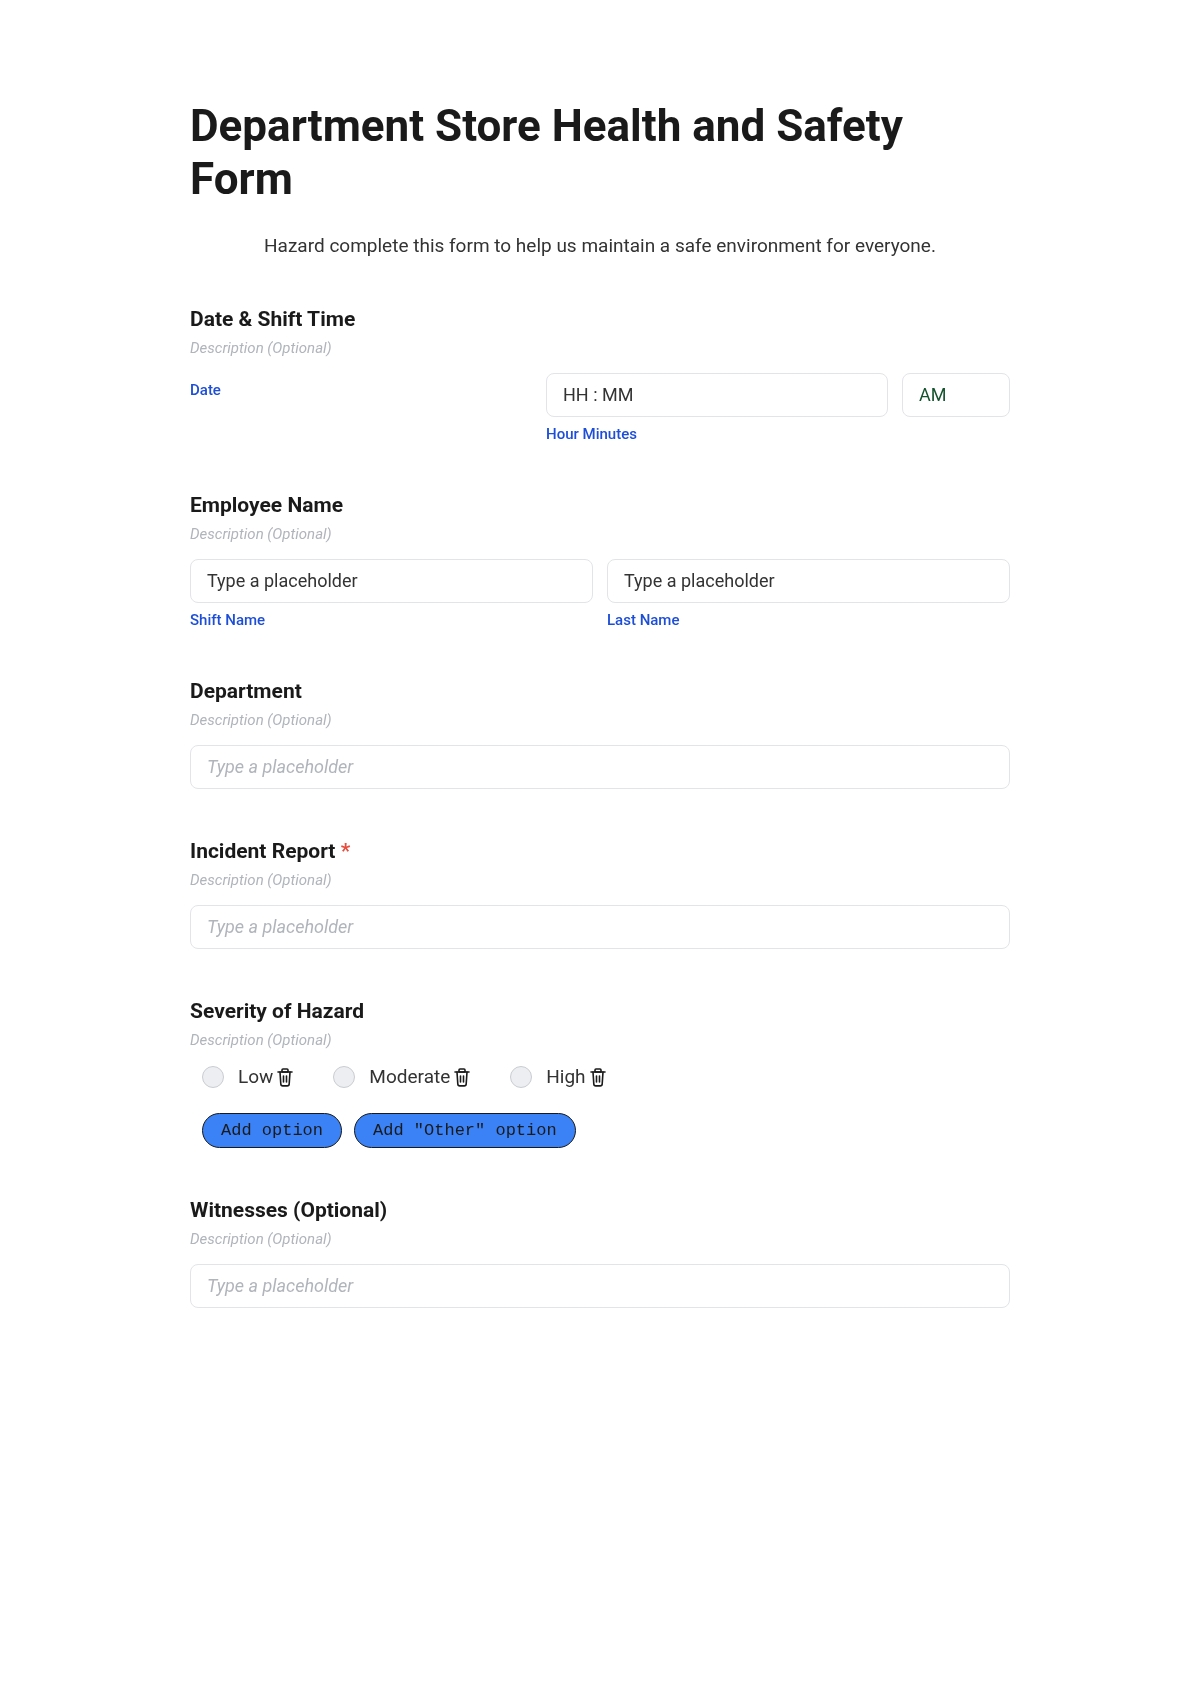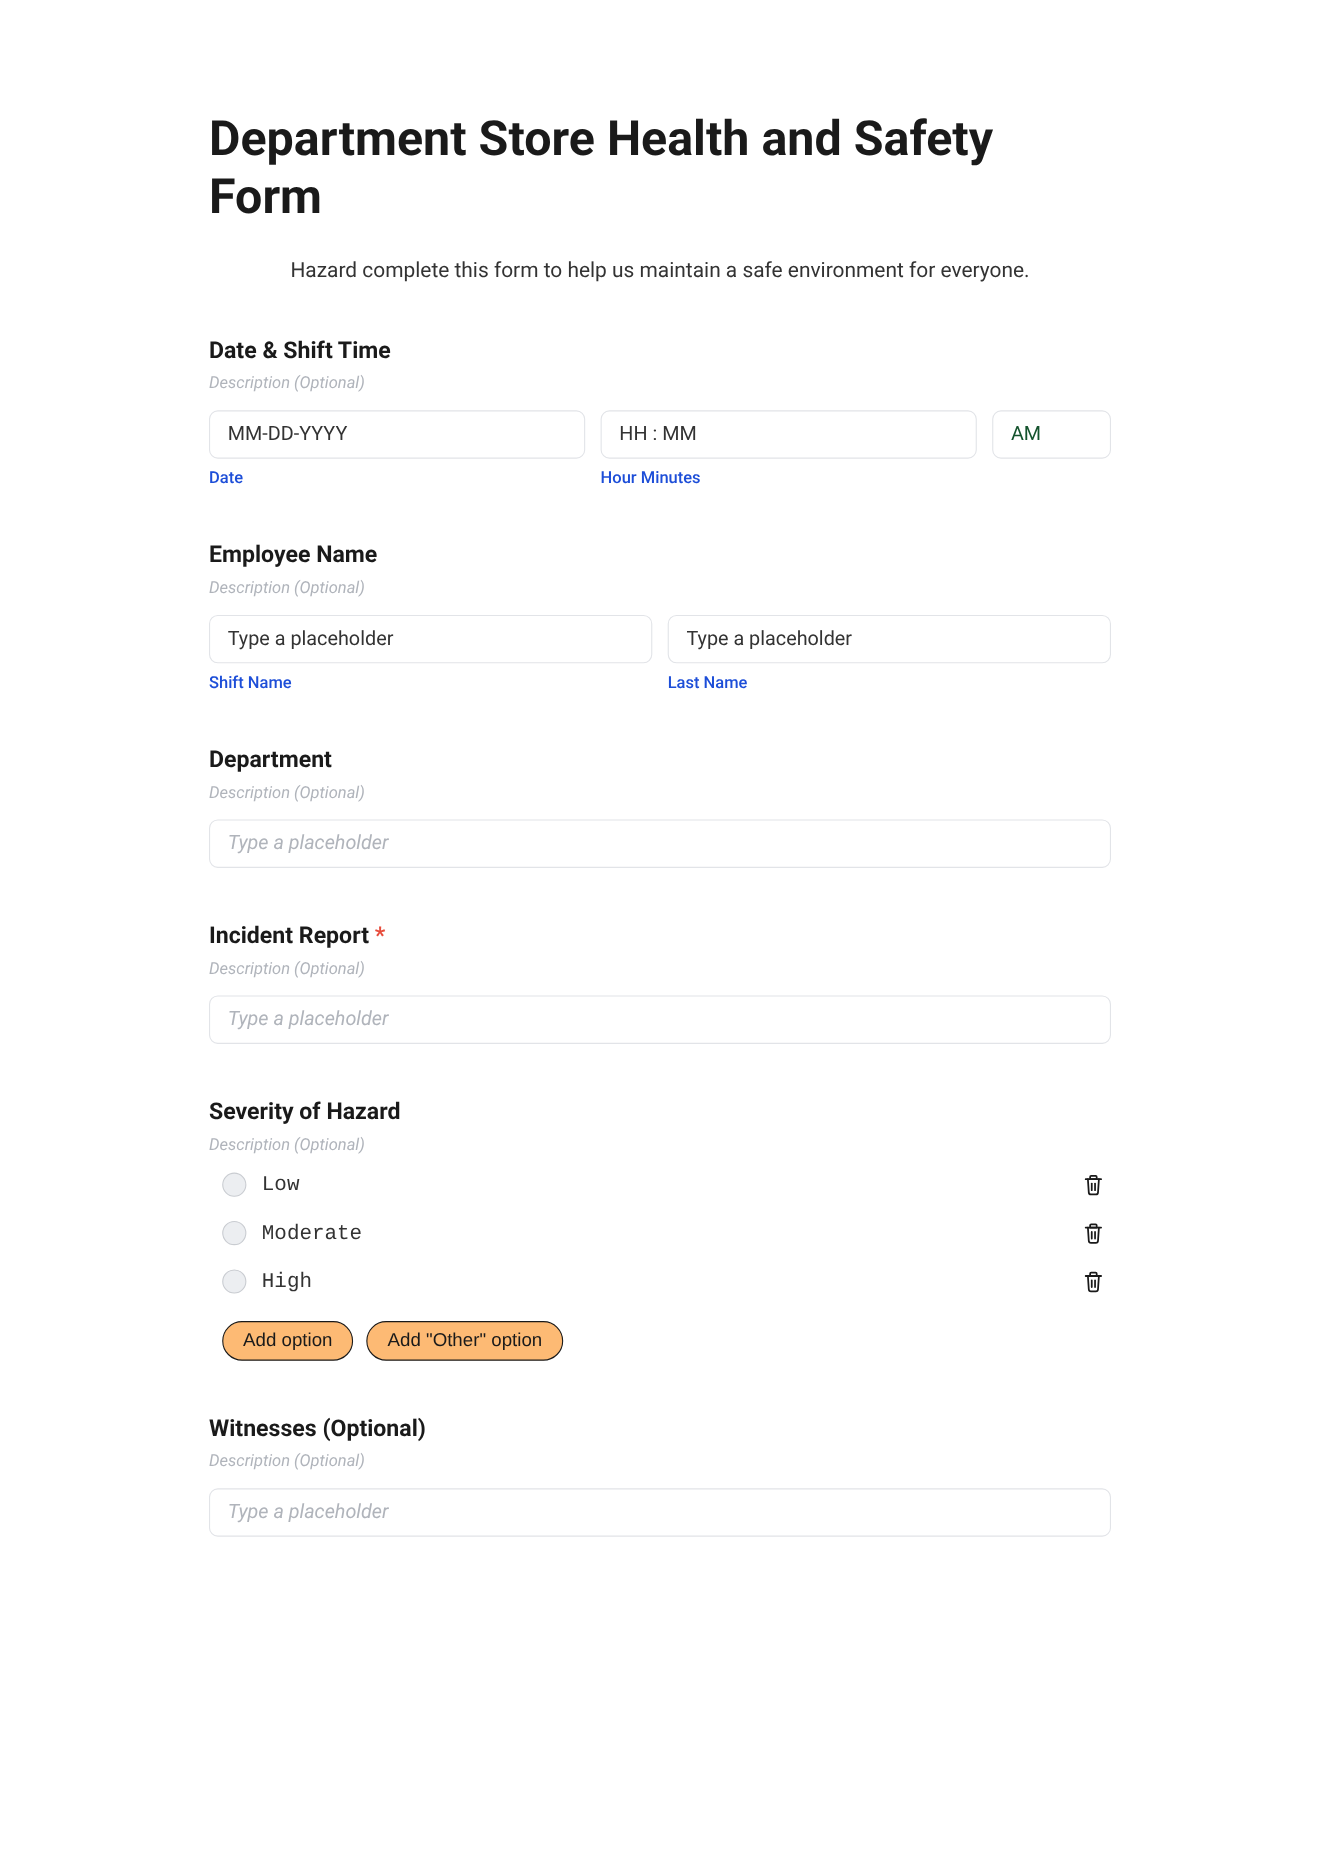--- a/index.html
+++ b/index.html
@@ -85,24 +85,23 @@
   }
   .select {
     width: 108px;
     display: flex;
     align-items: center;
     font-size: 18px;
     color: #14532d;
   }
   .radio-list {
     display: flex;
-    flex-direction: column;
+    flex-direction: row;
     gap: 20px;
     margin-top: 6px;
-    font-family: Liberation Mono, monospace;
   }
   .radio-row {
     display: flex;
     align-items: center;
     padding-left: 12px;
     padding-right: 4px;
   }
   .radio-circle {
     width: 22px;
     height: 22px;
@@ -129,42 +128,41 @@
   }
   .option-buttons {
     display: flex;
     gap: 12px;
     margin-top: 24px;
     padding-left: 12px;
   }
   .pill-btn {
     border: 1.5px solid #1a1a1a;
     border-radius: 999px;
-    background: #fdba74;
+    background: #3b82f6;
     font-size: 17px;
     color: #1a1a1a;
     padding: 7px 18px;
     cursor: pointer;
-    font-family: Liberation Sans, sans-serif;
+    font-family: Liberation Mono, monospace;
   }
 </style>
 </head>
 <body>
 
 <div class="container">
 
   <h1 class="title">Department Store Health and Safety Form</h1>
   <p class="subtitle">Hazard complete this form to help us maintain a safe environment for everyone.</p>
 
   <div class="field-group">
     <div class="field-label">Date &amp; Shift Time</div>
     <div class="field-desc">Description (Optional)</div>
     <div class="row">
       <div class="col">
-        <input class="input" placeholder="MM-DD-YYYY" style="">
         <div class="sub-label">Date</div>
       </div>
       <div class="col">
         <input class="input" placeholder="HH : MM" style="">
         <div class="sub-label">Hour Minutes</div>
       </div>
       <div class="col-fixed">
         <div class="select">
           <span>AM</span>
         </div>

